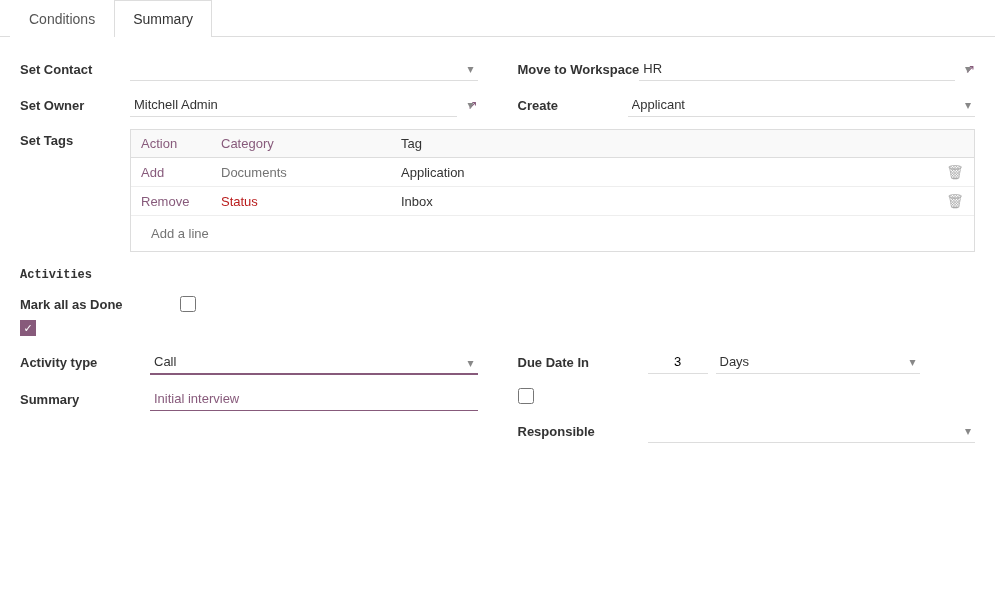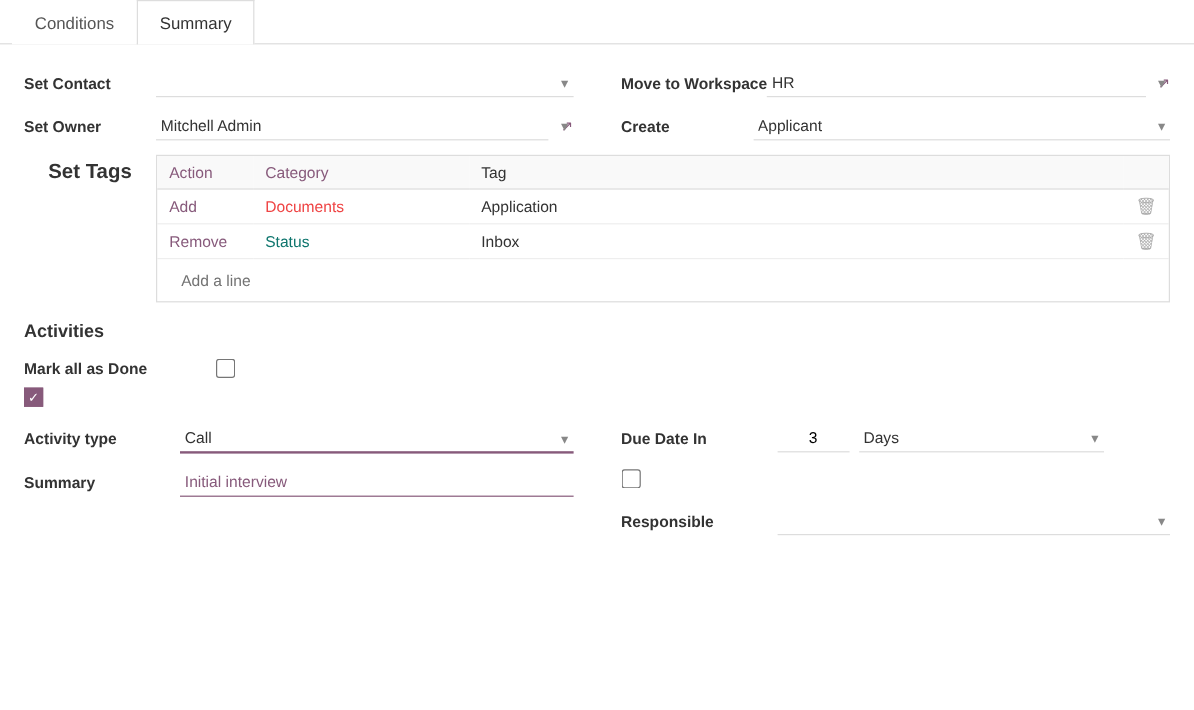--- a/index.html
+++ b/index.html
@@ -65,21 +65,21 @@
       text-decoration: none;
     }
     .external-link::before { content: '↗'; }
 
     
     .main-form { display: grid; grid-template-columns: 1fr 1fr; gap: 0 40px; }
     .col { }
 
     
     .tags-section { display: flex; margin-bottom: 16px; }
-    .tags-label { min-width: 110px; font-weight: 600; font-size: 17px; color: #333; padding-top: 4px; text-align: center; }
+    .tags-label { min-width: 110px; font-weight: 600; font-size: 13px; color: #333; padding-top: 4px; }
     .tags-table { flex: 1; border: 1px solid #ddd; }
     .tags-table table { width: 100%; border-collapse: collapse; }
     .tags-table th {
       text-align: left;
       padding: 6px 10px;
       font-size: 13px;
       color: #333;
       font-weight: 400;
       border-bottom: 1px solid #ddd;
       background: #f9f9f9;
@@ -92,21 +92,21 @@
     .tags-table .del-btn {
       color: #aaa;
       cursor: pointer;
       font-size: 14px;
       text-align: right;
       width: 30px;
     }
     .add-line { color: #737373; cursor: pointer; font-size: 13px; padding: 4px 10px; display: inline-block; }
 
     
-    .section-title { font-size: 15px; font-weight: 600; color: #333; margin-bottom: 14px; margin-top: 10px; }
+    .section-title { font-size: 12px; font-weight: 600; color: #333; margin-bottom: 14px; margin-top: 10px; font-family: Liberation Mono, monospace; }
     .checkbox-row { display: flex; align-items: center; margin-bottom: 8px; }
     .checkbox-label { min-width: 160px; font-weight: 600; font-size: 13px; color: #333; }
     .checkbox-input { width: 16px; height: 16px; cursor: pointer; accent-color: #875a7b; }
     .checkbox-checked {
       width: 16px; height: 16px;
       background: #875a7b;
       border: 1px solid #875a7b;
       display: inline-flex;
       align-items: center;
       justify-content: center;
@@ -201,27 +201,27 @@
           <tr>
             <th class="action-col">Action</th>
             <th class="cat-col">Category</th>
             <th class="tag-col">Tag</th>
             <th style="width:30px;"></th>
           </tr>
         </thead>
         <tbody>
           <tr>
             <td class="action-col">Add</td>
-            <td class="cat-col" style="color:#ef4444;">Documents</td>
+            <td class="cat-col" style="color:#737373;">Documents</td>
             <td class="tag-col">Application</td>
             <td class="del-btn">🗑</td>
           </tr>
           <tr>
             <td class="action-col">Remove</td>
-            <td class="cat-col" style="color:#0f766e;">Status</td>
+            <td class="cat-col" style="color:#b91c1c;">Status</td>
             <td class="tag-col">Inbox</td>
             <td class="del-btn">🗑</td>
           </tr>
           <tr>
             <td colspan="4">
               <span class="add-line">Add a line</span>
             </td>
           </tr>
         </tbody>
       </table>

